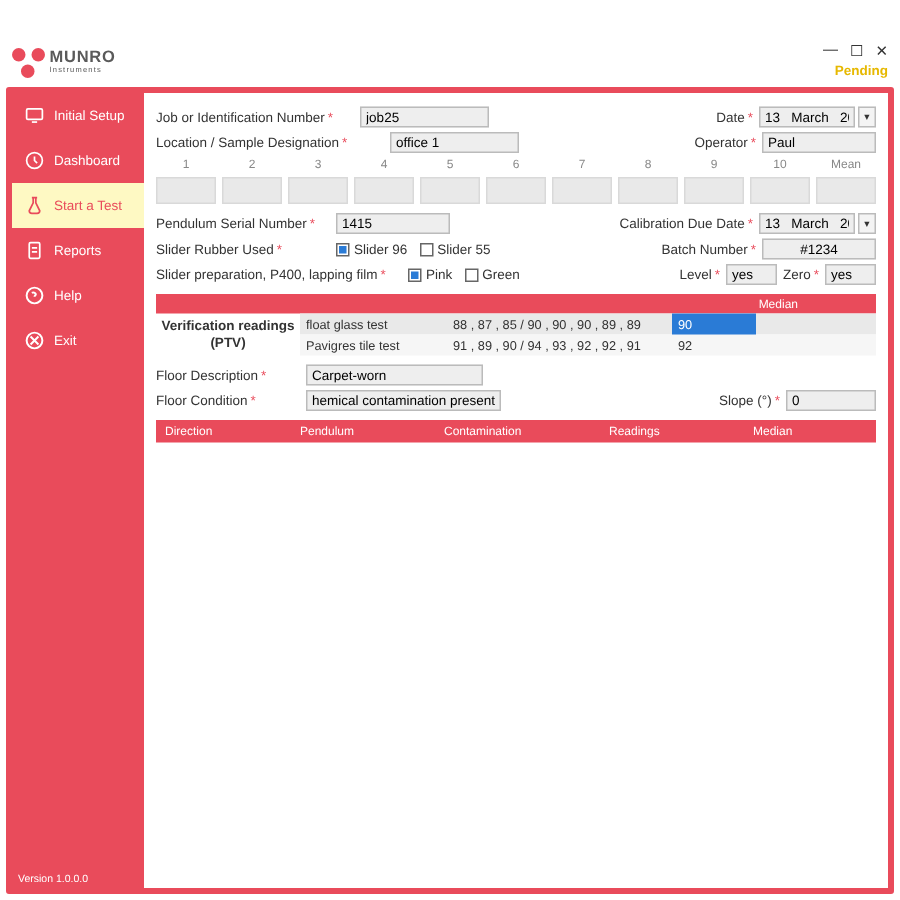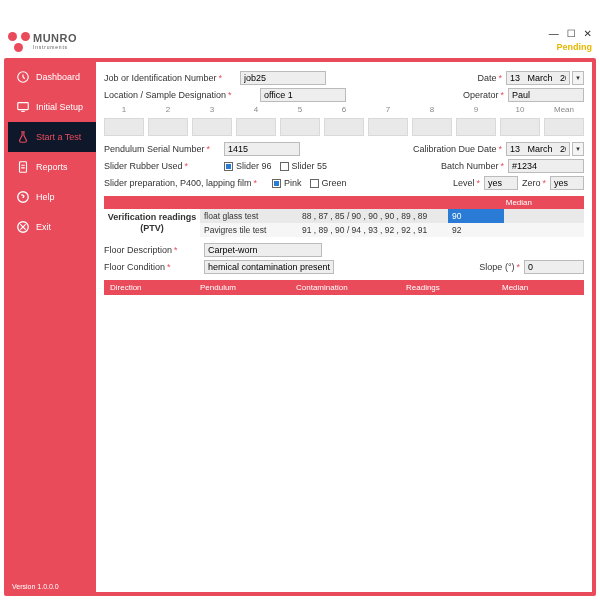--- a/index.html
+++ b/index.html
@@ -12,21 +12,21 @@
 .logo{position:absolute;left:8px;top:30px;display:flex;align-items:center;gap:3px;}
 .logo-mark{width:22px;height:22px;position:relative;}
 .logo-mark .c{width:9px;height:9px;border-radius:50%;background:#e94b5b;position:absolute;}
 .logo-mark .c1{left:0;top:2px;}
 .logo-mark .c2{right:0;top:2px;}
 .logo-mark .c3{left:6px;bottom:0;}
 .logo-text{font-size:11px;font-weight:700;color:#5a5a5a;letter-spacing:.5px;}
 .logo-text small{display:block;font-size:5px;font-weight:400;letter-spacing:.8px;}
 .sidebar{width:88px;background:#e94b5b;display:flex;flex-direction:column;position:relative;}
 .nav-item{display:flex;align-items:center;gap:6px;padding:8px 8px;color:#fff;font-size:9px;cursor:pointer;}
-.nav-item.active{background:#0f172a;color:#e94b5b;}
+.nav-item.active{background:#fef9c3;color:#e94b5b;}
 .nav-item .ico{width:14px;height:14px;display:flex;align-items:center;justify-content:center;}
 .nav-item .ico svg{width:14px;height:14px;}
 .version{position:absolute;bottom:2px;left:4px;font-size:7px;color:#fff;}
 .main{flex:1;background:#fff;overflow:hidden;font-size:9px;color:#333;padding:6px 8px;}
 .row{display:flex;align-items:center;margin:3px 0;}
 .lbl{font-size:9px;}
 .req{color:#e94b5b;margin-left:2px;}
 input.tx{border:1px solid #bbb;background:#eee;font-size:9px;padding:1px 3px;height:14px;}
 .readings-title{font-weight:700;font-size:9px;margin:6px 0 3px;}
 .readgrid{display:grid;grid-template-columns:repeat(11,1fr);gap:4px;align-items:center;}
@@ -82,34 +82,34 @@
     <span>☐</span>
     <span>✕</span>
   </div>
   <div class="pending">Pending</div>
 
   <div class="frame">
     <div class="sidebar">
       <div class="nav-item">
         <span class="ico">
             <svg viewBox="0 0 16 16" fill="none" stroke="#fff" stroke-width="1.3">
+              <rect x="2" y="3" width="12" height="8" rx="1"></rect>
+              <path d="M6 13h4"></path>
+            </svg>
+          </span>
+        <span>Initial Setup</span>
+      </div>
+      <div class="nav-item">
+        <span class="ico">
+            <svg viewBox="0 0 16 16" fill="none" stroke="#fff" stroke-width="1.3">
               <circle cx="8" cy="8" r="6"></circle>
               <path d="M8 5v3l2 2"></path>
             </svg>
           </span>
         <span>Dashboard</span>
-      </div>
-      <div class="nav-item">
-        <span class="ico">
-            <svg viewBox="0 0 16 16" fill="none" stroke="#fff" stroke-width="1.3">
-              <rect x="2" y="3" width="12" height="8" rx="1"></rect>
-              <path d="M6 13h4"></path>
-            </svg>
-          </span>
-        <span>Initial Setup</span>
       </div>
       <div class="nav-item active">
         <span class="ico">
             <svg viewBox="0 0 16 16" fill="none" stroke="#e94b5b" stroke-width="1.3">
               <path d="M6 2h4M7 2v4l-3 6a2 2 0 0 0 2 2h4a2 2 0 0 0 2-2L9 6V2"></path>
             </svg>
           </span>
         <span>Start a Test</span>
       </div>
       <div class="nav-item">
@@ -205,21 +205,21 @@
         <label class="cbx">
             <span class="box chk"></span>
             <span>Slider 96</span>
           </label>
         <label class="cbx">
             <span class="box"></span>
             <span>Slider 55</span>
           </label>
         <div class="r-right">
           <span class="lbl"><span>Batch Number</span><span class="req">*</span></span>
-          <input class="tx" style="width: 76px;" value="#1234">
+          <input class="tx" style="width: 76px; text-align: center;" value="#1234">
         </div>
       </div>
       <div class="row">
         <span class="lbl" style="width:168px"><span>Slider preparation, P400, lapping film</span><span class="req">*</span></span>
         <label class="cbx">
             <span class="box chk"></span>
             <span>Pink</span>
           </label>
         <label class="cbx">
             <span class="box"></span>

